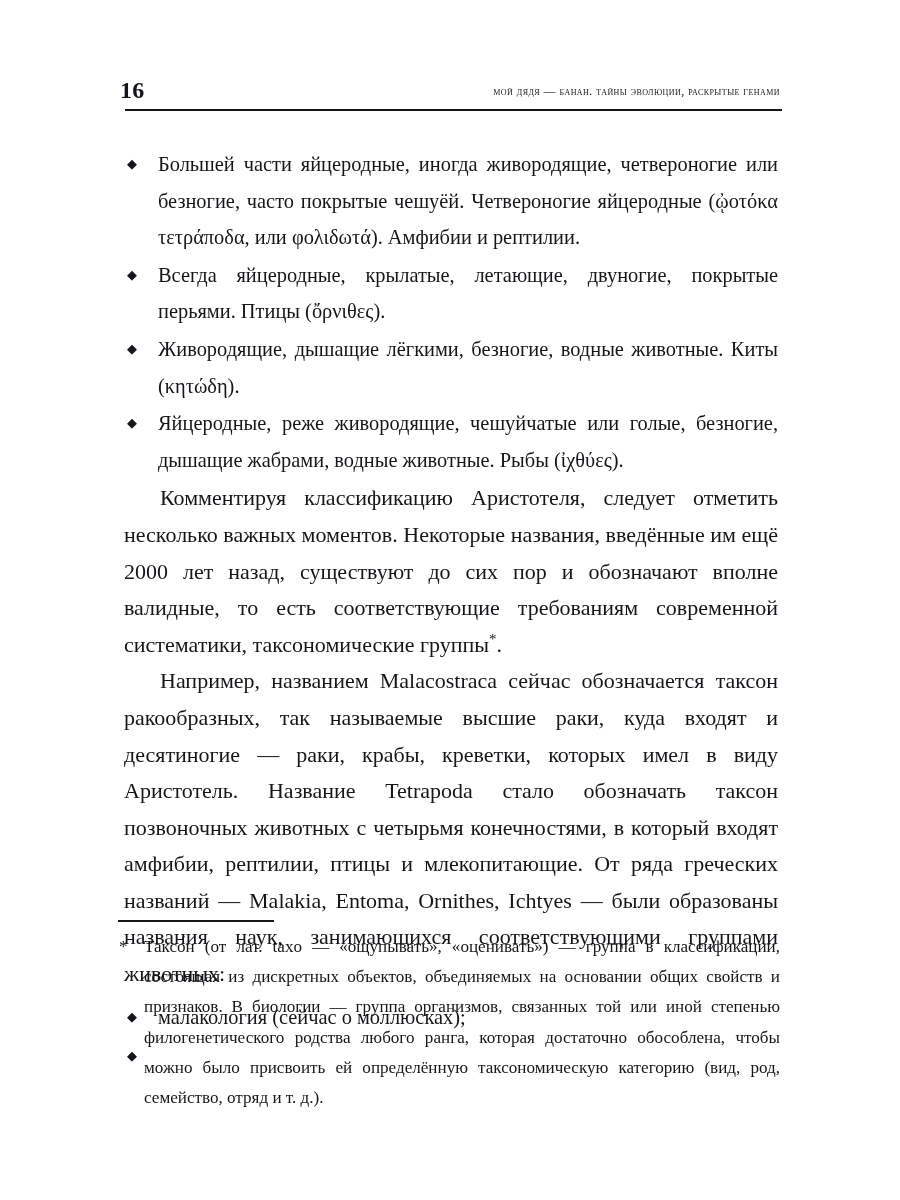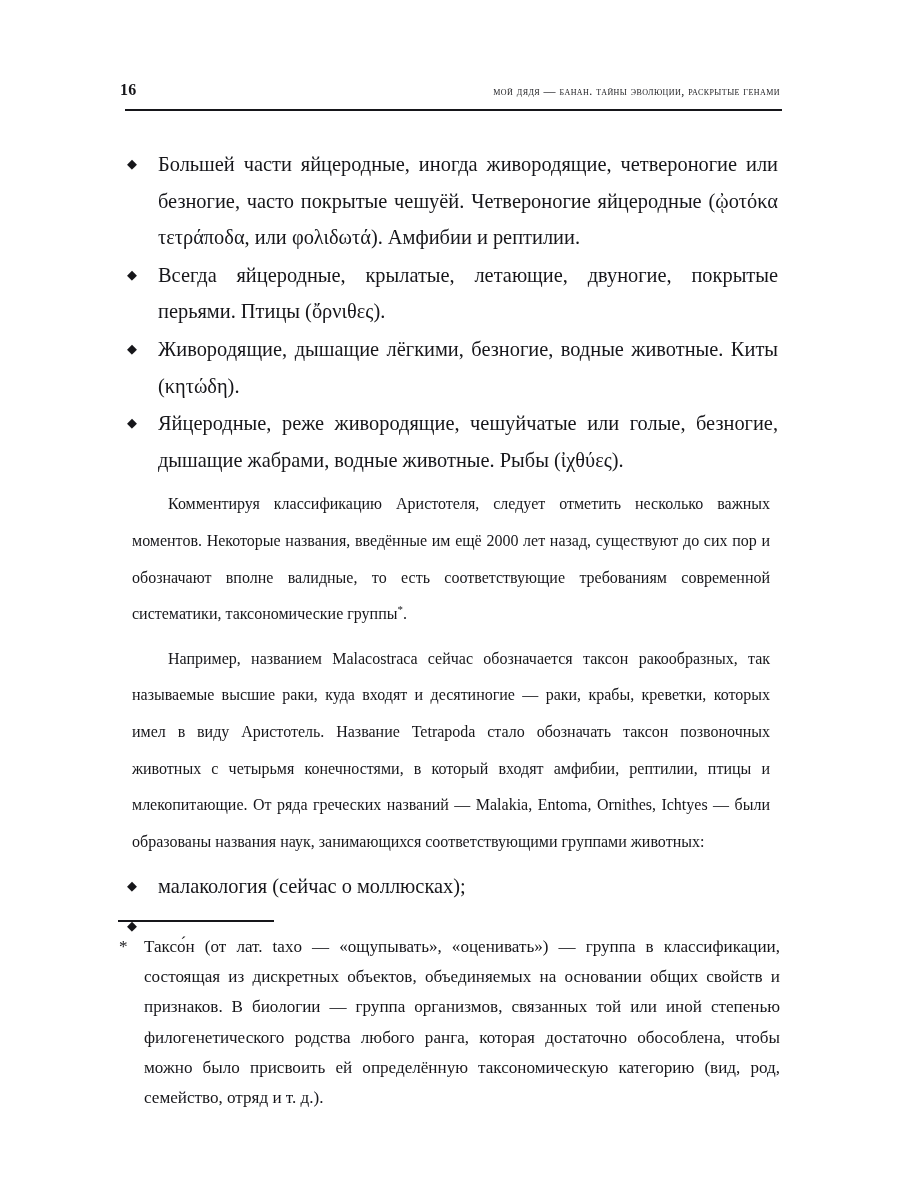--- a/index.html
+++ b/index.html
@@ -23,21 +23,21 @@
     position: absolute;
     left: 120px;
     top: 76px;
     width: 660px;
     height: 34px;
   }
   .folio {
     position: absolute;
     left: 0;
     top: 0;
-    font-size: 16px;
+    font-size: 24px;
     font-weight: bold;
     letter-spacing: 0.2px;
     line-height: 28px;
   }
   .head-title {
     position: absolute;
     right: 0;
     top: 2px;
     font-size: 12px;
     line-height: 26px;
@@ -82,22 +82,22 @@
     position: absolute;
     left: 3px;
     top: 0;
     font-size: 13px;
     line-height: 36.6px;
   }
 
   .list-top { margin-bottom: 2px; }
 
   p.para {
-    margin: 8px;
-    font-size: 16px;
+    margin: 0;
+    font-size: 22px;
     line-height: 36.6px;
     text-indent: 36px;
     text-align: justify;
     text-justify: inter-word;
     hyphens: manual;
   }
   p.para + p.para { margin-top: 0; }
 
   .it { }
   sup.fn-mark {

